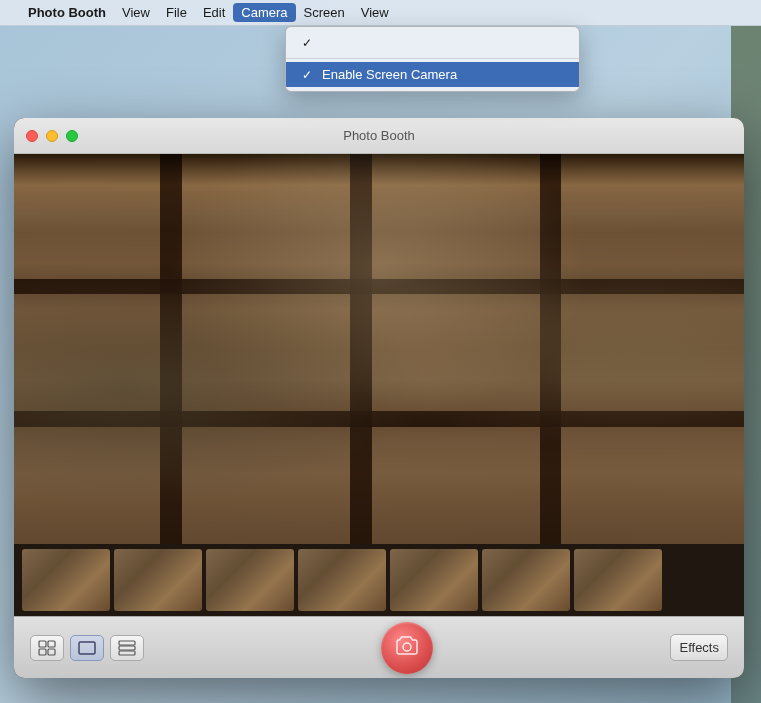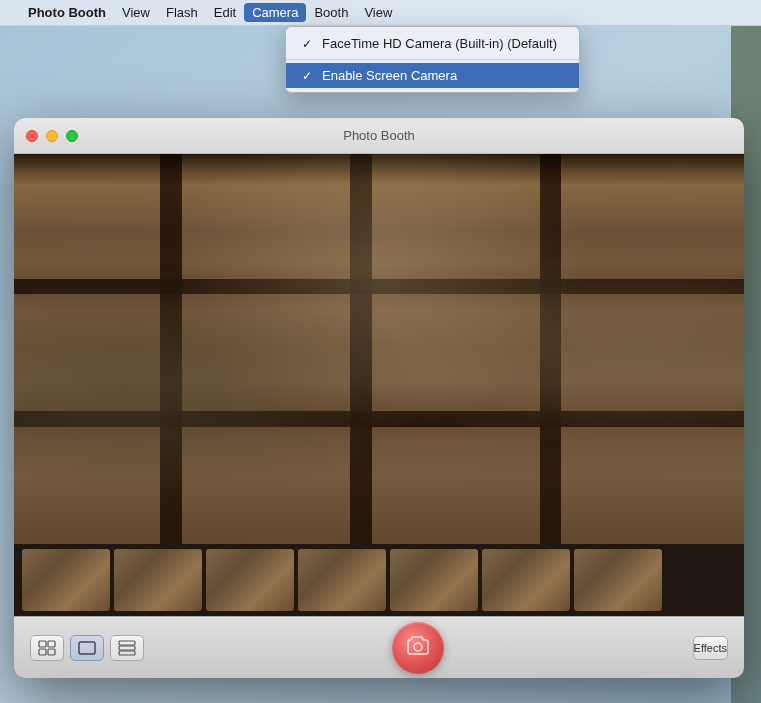--- a/index.html
+++ b/index.html
@@ -277,25 +277,25 @@
       display: flex;
       align-items: center;
       justify-content: center;
       cursor: pointer;
     }
     .capture-btn-inner {
       color: rgba(255,255,255,0.9);
       font-size: 22px;
     }
     .effects-btn {
-      padding: 5px 0;
+      padding: 5px 8px;
       background: linear-gradient(to bottom, #f5f5f5, #ddd);
       border: 1px solid #aaa;
       border-radius: 5px;
-      font-size: 11px;
+      font-size: 13px;
       color: #333;
       cursor: pointer;
     }
 
     
     .desktop-bg {
       position: absolute;
       inset: 0;
       background: linear-gradient(135deg, #a8c4d8 0%, #b8d0e0 50%, #98b8cc 100%);
       z-index: -1;
@@ -312,31 +312,30 @@
 </head>
 <body>
 
 <div class="desktop-bg"></div>
 <div class="desktop-content"></div>
 
 <div class="menubar">
   <span class="apple-logo"></span>
   <span class="menubar-item app-name">Photo Booth</span>
   <span class="menubar-item">View</span>
-  <span class="menubar-item">Flash</span>
+  <span class="menubar-item">File</span>
   <span class="menubar-item">Edit</span>
   <span class="menubar-item active">Camera</span>
-  <span class="menubar-item">Booth</span>
+  <span class="menubar-item">Screen</span>
   <span class="menubar-item">View</span>
 </div>
 
 <div class="dropdown-menu">
   <div class="dropdown-item">
     <span class="check">✓</span>
-    <span>FaceTime HD Camera (Built-in) (Default)</span>
   </div>
   <div class="dropdown-divider"></div>
   <div class="dropdown-item highlighted">
     <span class="check">✓</span>
     <span>Enable Screen Camera</span>
   </div>
 </div>
 
 <div class="photobooth-window">
 

